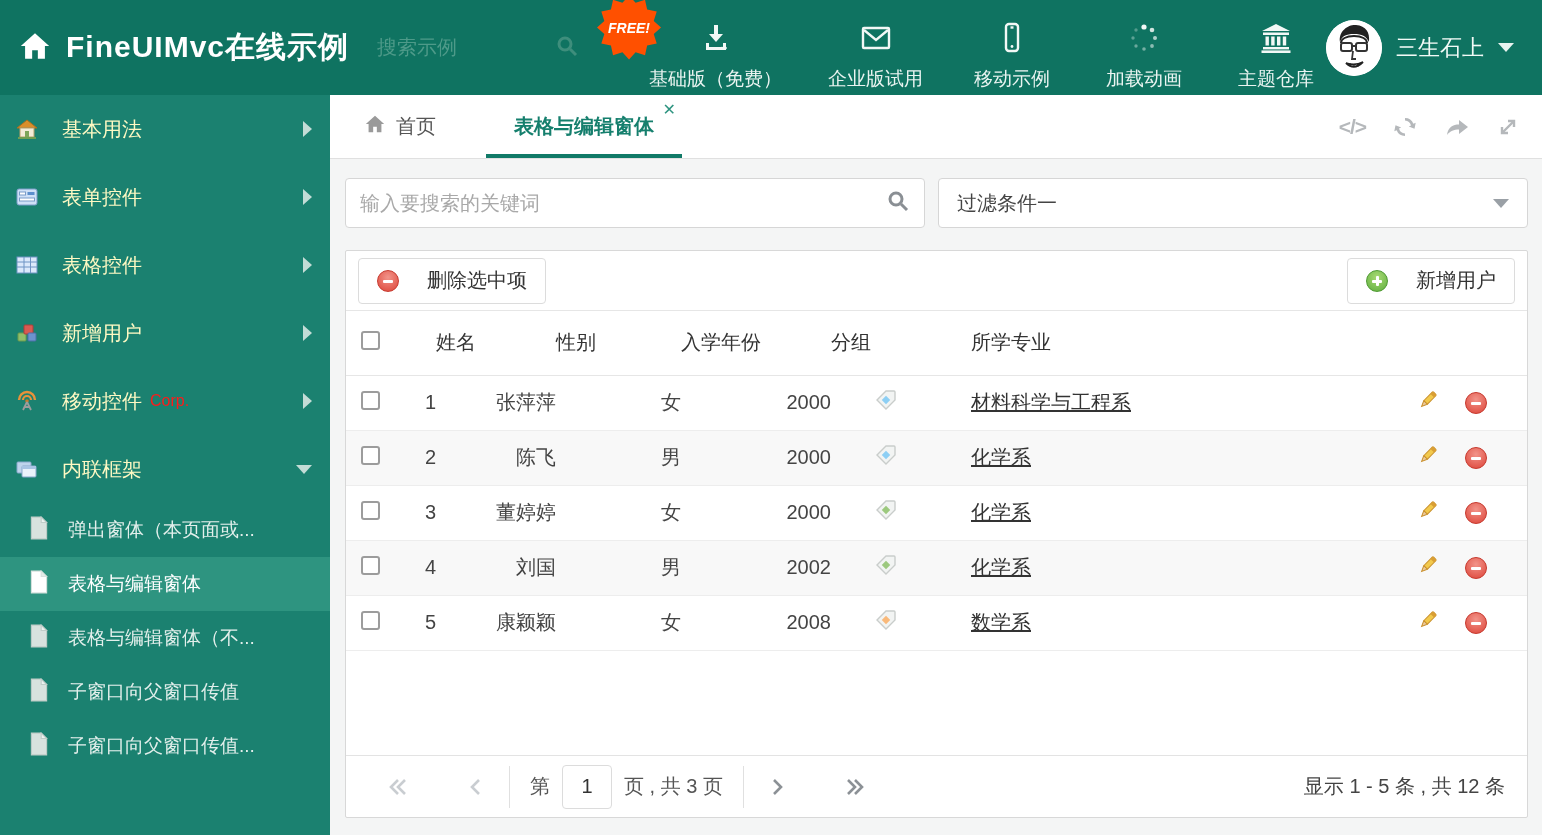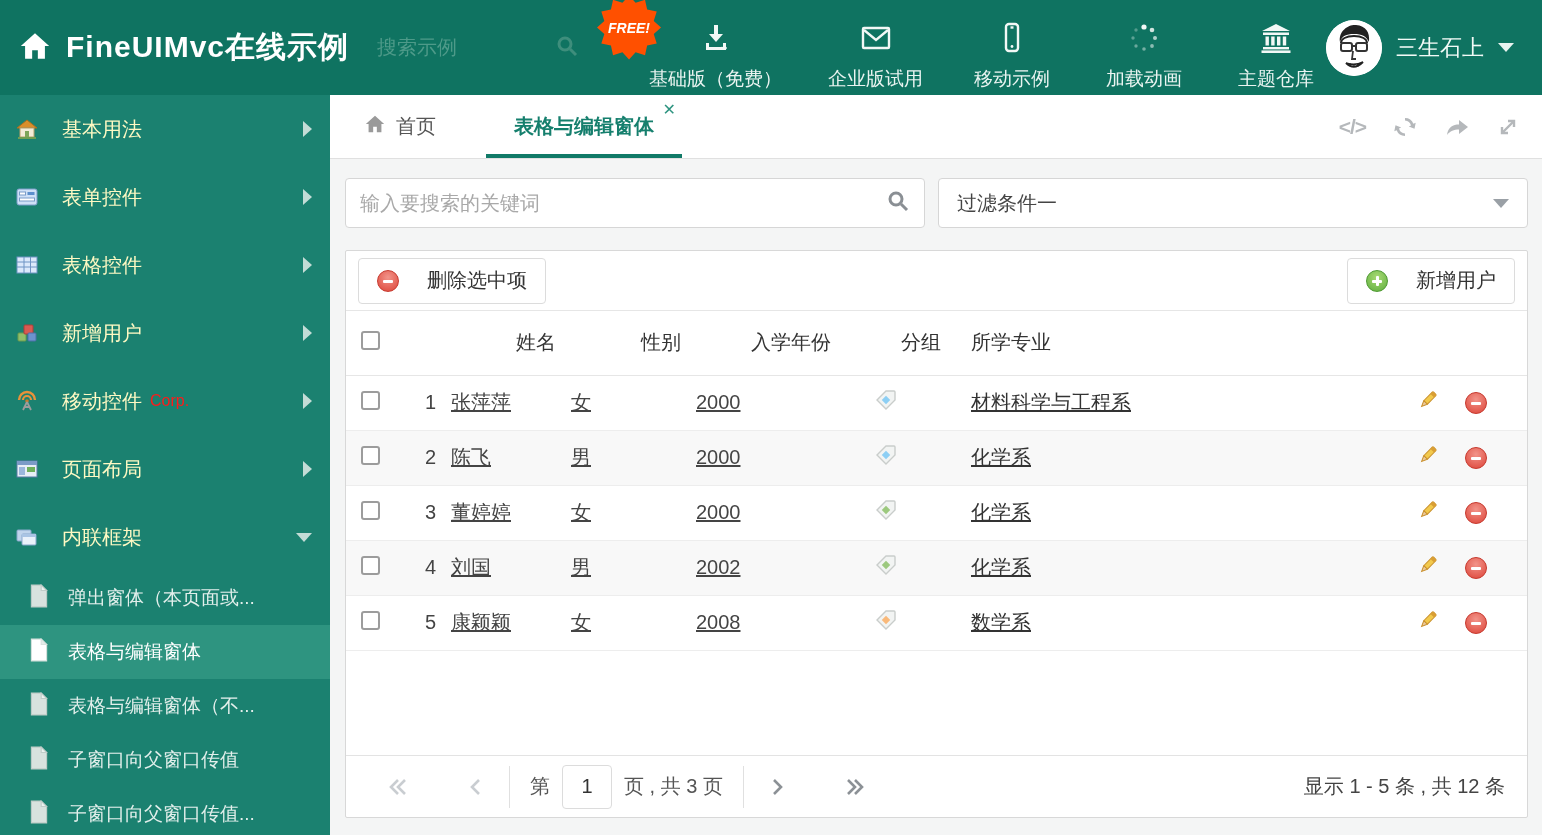--- a/index.html
+++ b/index.html
@@ -60,26 +60,26 @@
   .gtoolbar { height:60px; flex:none; display:flex; align-items:center; justify-content:space-between; padding:0 12px; border-bottom:1px solid #E6E6E6; }
   .gbtn { display:flex; align-items:center; gap:28px; height:46px; padding:0 18px; background:#fff; border:1px solid #DCDCDC; border-radius:4px; font-size:20px; color:#333; cursor:pointer; font-family:inherit; }
   .circle-minus { width:22px; height:22px; border-radius:50%; background:radial-gradient(circle at 50% 32%, #F2948A, #DD4438); border:1px solid #C73B30; position:relative; display:inline-block; flex:none; }
   .circle-minus::after { content:""; position:absolute; left:5px; top:9px; width:10px; height:3px; background:#fff; border-radius:1px; }
   .circle-plus { width:22px; height:22px; border-radius:50%; background:radial-gradient(circle at 50% 32%, #A8DA74, #5FAE3E); border:1px solid #4F9A33; position:relative; display:inline-block; flex:none; }
   .circle-plus::before { content:""; position:absolute; left:5px; top:9px; width:10px; height:3px; background:#fff; border-radius:1px; }
   .circle-plus::after { content:""; position:absolute; left:8.5px; top:5.5px; width:3px; height:10px; background:#fff; border-radius:1px; }
 
   table.gtable { width:100%; border-collapse:collapse; table-layout:fixed; }
   .c-cb{width:55px;} .c-num{width:35px;} .c-name{width:120px;} .c-gender{width:125px;} .c-year{width:150px;} .c-group{width:110px;} .c-major{width:330px;} .c-act{width:auto;}
-  .gtable th { height:64px; font-weight:normal; font-size:20px; color:#333; border-bottom:1px solid #E6E6E6; text-align:right; }
+  .gtable th { height:64px; font-weight:normal; font-size:20px; color:#333; border-bottom:1px solid #E6E6E6; text-align:left; }
   .gtable td { height:55px; font-size:20px; color:#444; border-bottom:1px solid #EDEDED; }
   .gtable tbody tr:nth-child(even) { background:#F8F8F8; }
   th.c-cb, td.c-cb { text-align:left; padding-left:15px; }
   td.c-num { text-align:right; }
-  td.c-name, td.c-gender, td.c-year { text-align:left; padding-left:15px;text-decoration:underline; }
+  td.c-name, td.c-gender, td.c-year { text-align:right; padding-left:15px; }
   th.c-major, td.c-major { text-align:left; padding-left:30px; }
   td.c-group { text-align:center; }
   .cb { width:19px; height:19px; border:2px solid #9C9C9C; border-radius:3px; background:#fff; display:inline-block; cursor:pointer; }
   .dept-link { color:#333; text-decoration:underline; cursor:pointer; }
   td.c-act { text-align:right; padding-right:40px; }
   .rowicons { display:inline-flex; gap:26px; align-items:center; }
   .tagicon, .pencil { display:inline-block; vertical-align:middle; cursor:pointer; }
 
   .gfill { flex:1; }
   .gpager { height:62px; flex:none; border-top:1px solid #E3E3E3; display:flex; align-items:center; padding:0 22px; font-size:20px; color:#555; }
@@ -249,32 +249,20 @@
       <span class="sicon">
         <svg width="24" height="24" viewBox="0 0 24 24" fill="none">
             <path d="M4 11 a8 8 0 0 1 16 0" stroke="#E8923A" stroke-width="2.4"></path>
             <path d="M8 11 a4 4 0 0 1 8 0" stroke="#E8923A" stroke-width="2.2"></path>
             <circle cx="12" cy="12" r="1.8" fill="#C97A2A"></circle>
             <path d="M12 13 L8 21 M12 13 L16 21 M9.5 18 h5" stroke="#9C9C9C" stroke-width="1.8"></path>
           </svg>
       </span>
       <span class="slabel">移动控件</span>
       <span class="badge-corp">Corp.</span>
-      <span class="chev-r"></span>
-    </div>
-    <div class="snav">
-      <span class="sicon">
-        <svg width="24" height="24" viewBox="0 0 24 24">
-            <rect x="2" y="4" width="20" height="16" fill="#E8EEF7" stroke="#5B7AA6"></rect>
-            <rect x="2" y="4" width="20" height="4" fill="#7B9BC7"></rect>
-            <rect x="4" y="10" width="6" height="8" fill="#9BB7DD"></rect>
-            <rect x="12" y="10" width="8" height="5" fill="#6FB05C"></rect>
-          </svg>
-      </span>
-      <span class="slabel">页面布局</span>
       <span class="chev-r"></span>
     </div>
     <div class="snav">
       <span class="sicon">
         <svg width="24" height="24" viewBox="0 0 24 24">
             <rect x="2" y="5" width="14" height="11" rx="1" fill="#BFD4EC" stroke="#89A8CC"></rect>
             <rect x="7" y="9" width="14" height="11" rx="1" fill="#EAF2FB" stroke="#89A8CC"></rect>
             <rect x="7" y="9" width="14" height="3" fill="#A9C4E4"></rect>
           </svg>
       </span>

